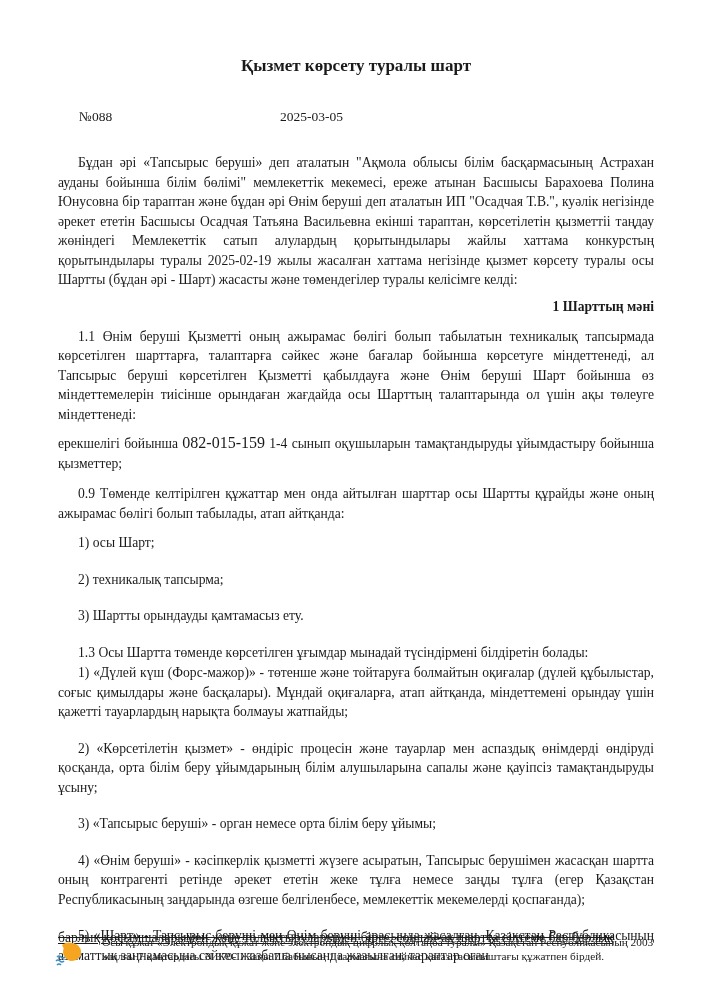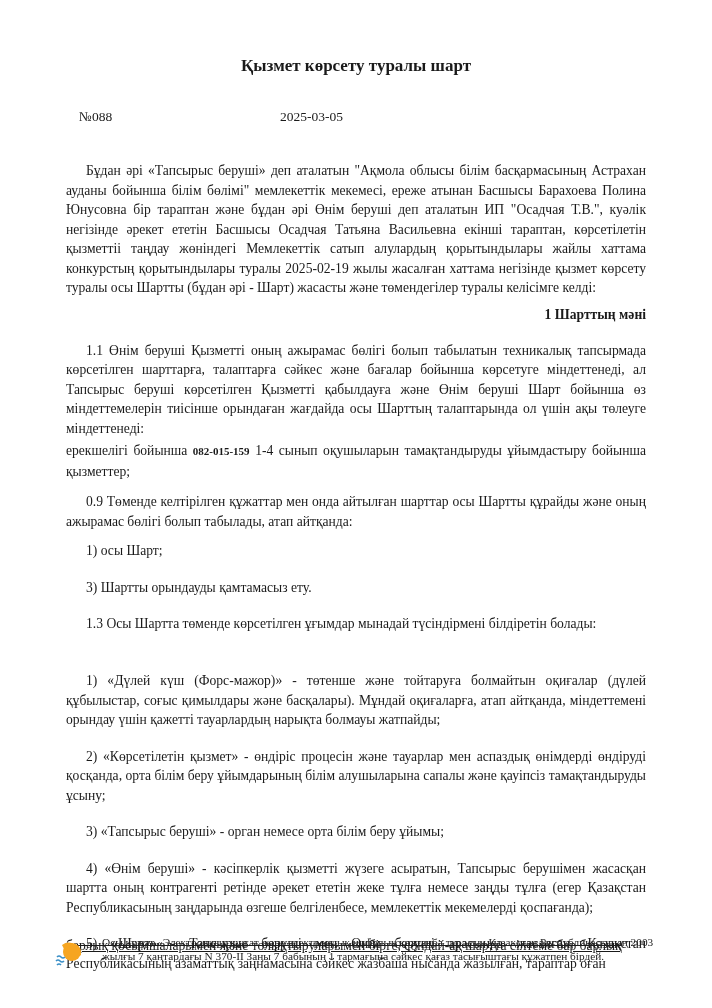--- a/index.html
+++ b/index.html
@@ -5,24 +5,24 @@
   html, body { margin: 0; padding: 0; background: #ffffff; }
   body { width: 712px; height: 1008px; position: relative; overflow: hidden;
          font-family: "DejaVu Serif", "Liberation Serif", serif; color: #1a1a1a; }
   .page { position: absolute; left: 0; top: 0; width: 712px; height: 1008px; }
   .title { position: absolute; left: 0; top: 56px; width: 712px; text-align: center;
            font-family: "Liberation Serif", serif; font-weight: bold; font-size: 17px; }
   .meta { position: absolute; top: 109px; font-family: "Liberation Serif", serif; font-size: 13.5px; }
   .num { left: 79px; } .date { left: 280px; }
   .body { position: absolute; left: 50px; width: 612px; font-family: "Liberation Serif", serif;
           font-size: 13.6px; line-height: 19.5px; text-align: justify; }
-  .p { margin: 16px; text-indent: 20px; }
+  .p { margin: 8px; text-indent: 20px; }
   .h { text-align: right; font-weight: bold; text-indent: 0; }
   .ni { text-indent: 0; }
-  .b { font-weight: bold; font-size: 11px; }
+  .b { font-weight: normal; font-size: 16px; }
   .footer { position: absolute; left: 54px; top: 935px; width: 620px; height: 45px; }
   .logo { position: absolute; left: 0; top: 6px; width: 28px; height: 28px; }
   .ftext { position: absolute; left: 48px; top: 0; width: 560px; font-family: "Liberation Serif", serif;
            font-size: 11.3px; line-height: 14px; color: #222; }
   .strike { text-decoration: line-through; }
 </style>
 </head>
 <body>
 
 <div class="page">
@@ -42,20 +42,21 @@
   <div class="body" style="top:425px;">
     <p class="p ni"><span>ерекшелігі бойынша </span><span class="b">082-015-159</span><span> 1-4 сынып оқушыларын тамақтандыруды ұйымдастыру бойынша қызметтер;</span></p>
   </div>
 
   <div class="body" style="top:476px;">
     <p class="p">0.9 Төменде келтірілген құжаттар мен онда айтылған шарттар осы Шартты құрайды және оның ажырамас бөлігі болып табылады, атап айтқанда:</p>
   </div>
 
   <div class="body" style="top:525px;">
     <p class="p" style="margin-bottom:17px;font-family:Liberation Serif, serif;">1) осы Шарт;</p>
+    <p class="p" style="margin-bottom:17px;">2) техникалық тапсырма;</p>
     <p class="p" style="margin-bottom:17px;">3) Шартты орындауды қамтамасыз ету.</p>
     <p class="p">1.3 Осы Шартта төменде көрсетілген ұғымдар мынадай түсіндірмені білдіретін болады:</p>
   </div>
 
   <div class="body" style="top:655px;">
     <p class="p" style="margin-bottom:17px;">1) «Дүлей күш (Форс-мажор)» - төтенше және тойтаруға болмайтын оқиғалар (дүлей құбылыстар, соғыс қимылдары және басқалары). Мұндай оқиғаларға, атап айтқанда, міндеттемені орындау үшін қажетті тауарлардың нарықта болмауы жатпайды;</p>
     <p class="p" style="margin-bottom:17px;">2) «Көрсетілетін қызмет» - өндіріс процесін және тауарлар мен аспаздық өнімдерді өндіруді қосқанда, орта білім беру ұйымдарының білім алушыларына сапалы және қауіпсіз тамақтандыруды ұсыну;</p>
     <p class="p" style="margin-bottom:17px;">3) «Тапсырыс беруші» - орган немесе орта білім беру ұйымы;</p>
     <p class="p" style="margin-bottom:17px;">4) «Өнім беруші» - кәсіпкерлік қызметті жүзеге асыратын, Тапсырыс берушімен жасасқан шартта оның контрагенті ретінде әрекет ететін жеке тұлға немесе заңды тұлға (егер Қазақстан Республикасының заңдарында өзгеше белгіленбесе, мемлекеттік мекемелерді қоспағанда);</p>
     <p class="p">5) «Шарт» - Тапсырыс беруші мен Өнім беруші арасында жасалған, Қазақстан Республикасының азаматтық заңнамасына сәйкес жазбаша нысанда жазылған, тараптар оған</p>

